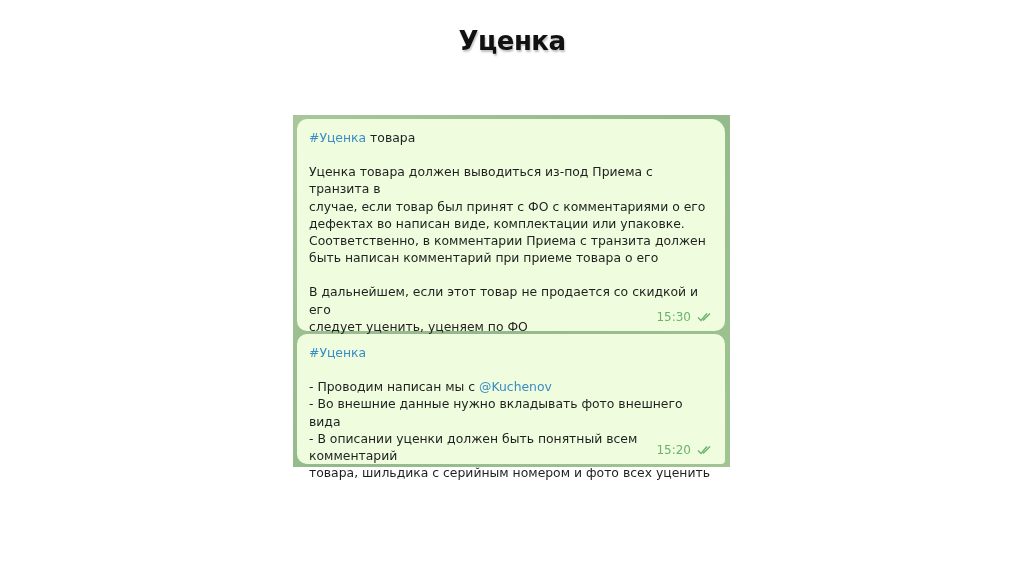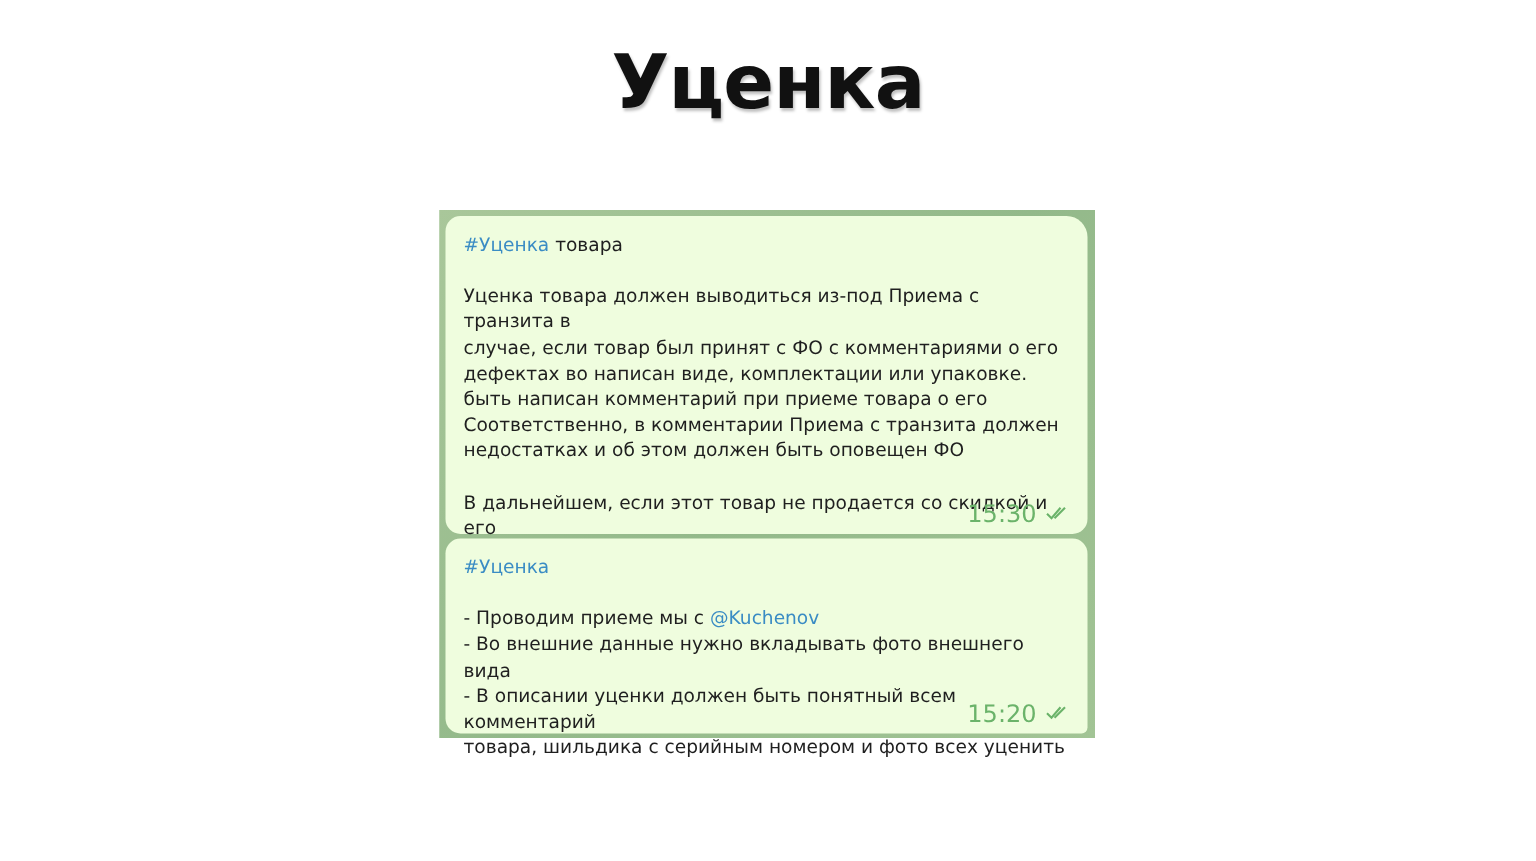--- a/index.html
+++ b/index.html
@@ -2,75 +2,74 @@
 <html><head>
 <meta charset="utf-8">
 <style>
   html, body { margin:0; padding:0; }
   body {
     width:1024px; height:574px; background:#ffffff; position:relative; overflow:hidden;
     font-family:"Liberation Sans", sans-serif;
   }
   .slide-title {
     position:absolute; left:0; top:26px; width:1024px; text-align:center;
-    font-family:"DejaVu Sans", sans-serif; font-weight:bold; font-size:50px; color:#111;
+    font-family:"DejaVu Sans", sans-serif; font-weight:bold; font-size:26px; color:#111;
     text-shadow:1px 2px 2px rgba(0,0,0,0.25); letter-spacing:-0.5px;
   }
   .chat {
-    position:absolute; left:293px; top:140px; width:437px; height:352px;
+    position:absolute; left:293px; top:115px; width:437px; height:352px;
     background:#9bbf8f;
     background-image:linear-gradient(135deg,#a9c79a 0%,#93b98a 50%,#a2c495 100%);
   }
   .bubble {
     position:absolute; left:4px; width:428px; background:#effdde;
     border-radius:10px; box-sizing:border-box; padding:10px 12px 0 12px;
     font-family:"DejaVu Sans", sans-serif; font-size:12.4px; color:#1f1f1f; line-height:17.2px;
   }
   .b1 { top:4px; height:212px; border-top-right-radius:14px; }
   .b2 { top:219px; height:130px; border-bottom-right-radius:4px; }
   .bubble p { margin:0; }
   .gap { height:17px; }
   .link { color:#3a8cc4; }
   .meta {
-    position:absolute; right:10px; bottom:5px; font-size:16px; color:#6bb36a;
+    position:absolute; right:10px; bottom:5px; font-size:12px; color:#6bb36a;
     display:flex; align-items:center; gap:6px;
   }
   .ticks { width:18px; height:10px; }
 </style>
 </head>
 <body>
 
 <div class="slide-title">Уценка</div>
 
 <div class="chat">
   <div class="bubble b1">
     <p><span class="link">#Уценка</span><span> товара</span></p>
     <div class="gap"></div>
     <p>Уценка товара должен выводиться из-под Приема с транзита в</p>
     <p>случае, если товар был принят с ФО с комментариями о его</p>
     <p>дефектах во написан виде, комплектации или упаковке.</p>
+    <p>Соответственно, в комментарии Приема с транзита должен</p>
     <p>быть написан комментарий при приеме товара о его</p>
-    <p>Соответственно, в комментарии Приема с транзита должен</p>
-    <p>недостатках и об этом должен быть оповещен ФО</p>
     <div class="gap"></div>
     <p>В дальнейшем, если этот товар не продается со скидкой и его</p>
     <p>следует уценить, уценяем по ФО</p>
     <div class="meta">
       <span>15:30</span>
       <svg class="ticks" viewBox="0 0 18 10">
           <path d="M1 5.5 L4 8.5 L10 1.5" stroke="#6bb36a" stroke-width="1.4" fill="none"></path>
           <path d="M6 8.5 L13 1.5" stroke="#6bb36a" stroke-width="1.4" fill="none"></path>
         </svg>
     </div>
   </div>
 
   <div class="bubble b2">
     <p><span class="link">#Уценка</span></p>
     <div class="gap"></div>
-    <p><span>- Проводим приеме мы с </span><span class="link">@Kuchenov</span></p>
+    <p><span>- Проводим написан мы с </span><span class="link">@Kuchenov</span></p>
     <p>- Во внешние данные нужно вкладывать фото внешнего вида</p>
     <p>- В описании уценки должен быть понятный всем комментарий</p>
     <p>товара, шильдика с серийным номером и фото всех уценить</p>
     <div class="meta">
       <span>15:20</span>
       <svg class="ticks" viewBox="0 0 18 10">
           <path d="M1 5.5 L4 8.5 L10 1.5" stroke="#6bb36a" stroke-width="1.4" fill="none"></path>
           <path d="M6 8.5 L13 1.5" stroke="#6bb36a" stroke-width="1.4" fill="none"></path>
         </svg>
     </div>

